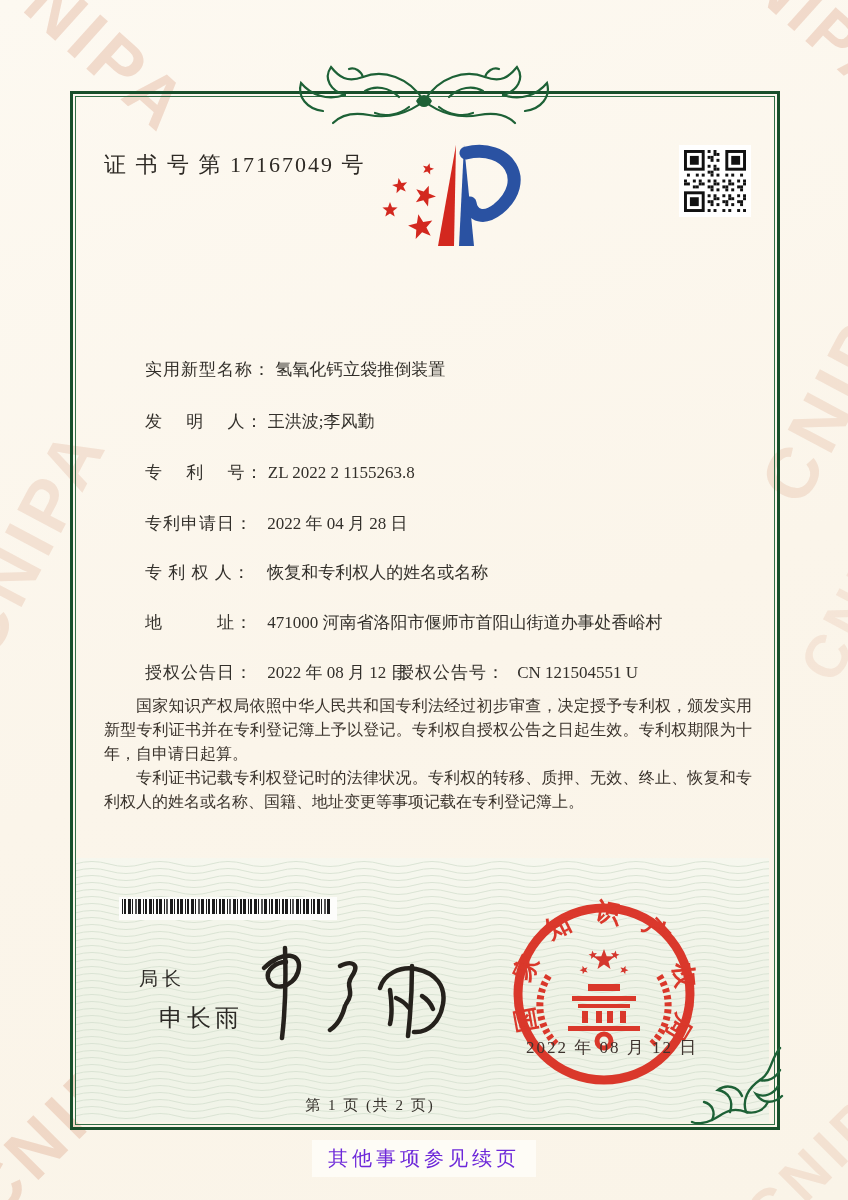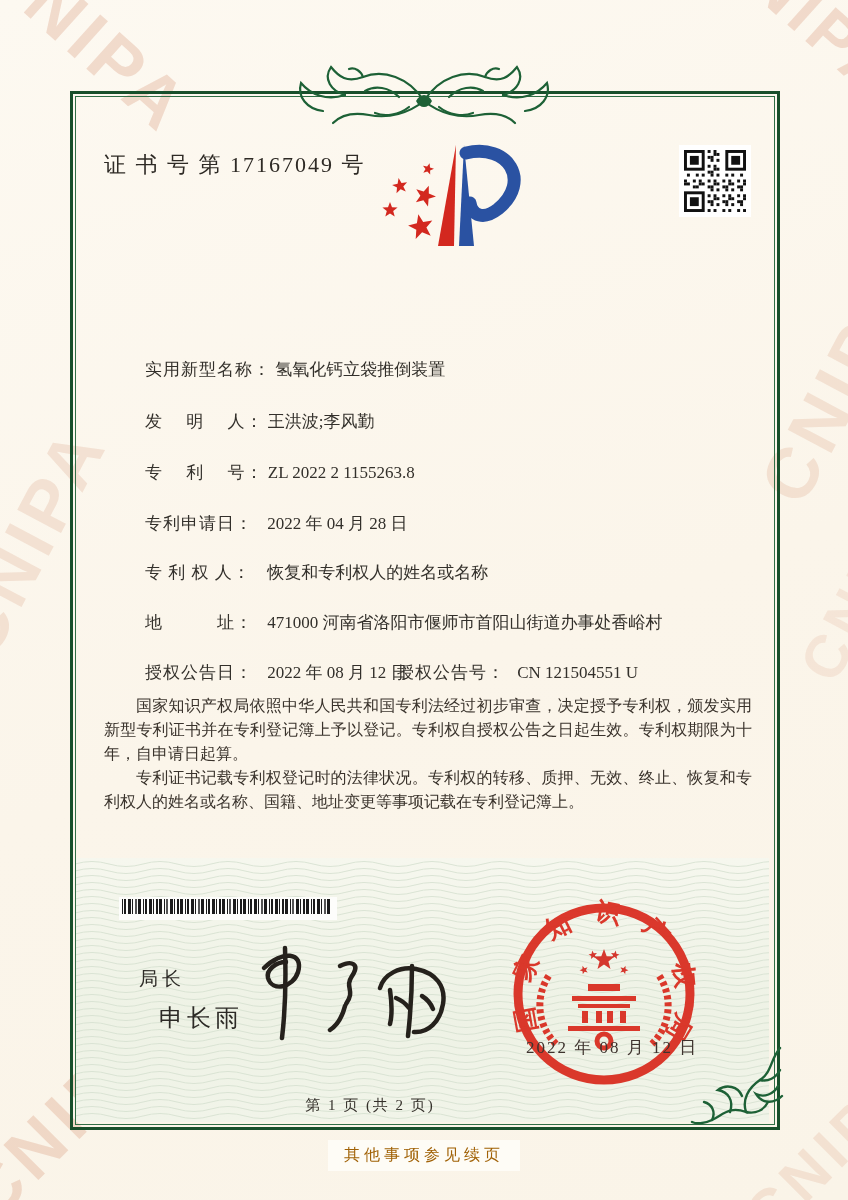--- a/index.html
+++ b/index.html
@@ -52,21 +52,21 @@
   .signature{position:absolute;left:238px;top:938px;}
   
   .seal{position:absolute;left:508px;top:898px;}
   .seal-date{position:absolute;left:526px;top:1036px;font-size:17px;letter-spacing:2px;
              color:#3e332e;white-space:nowrap;}
   
   .page-no{position:absolute;left:0;top:1096px;width:740px;text-align:center;
            font-size:15px;letter-spacing:2px;color:#35312b;}
   .bottom-note{position:absolute;left:0;top:1140px;width:848px;text-align:center;}
   .bottom-note span{display:inline-block;background:#fefcf6;padding:5px 16px;
-           font-size:16px;letter-spacing:4px;color:#a16207;}
+           font-size:20px;letter-spacing:4px;color:#6d28d9;}
   .orn-top{position:absolute;left:289px;top:57px;}
   .orn-br{position:absolute;left:690px;top:1042px;}
 </style>
 </head>
 <body>
 
 <div class="page">
 
   <span class="wm wm1">CNIPA</span>
   <span class="wm wm2">CNIPA</span>

